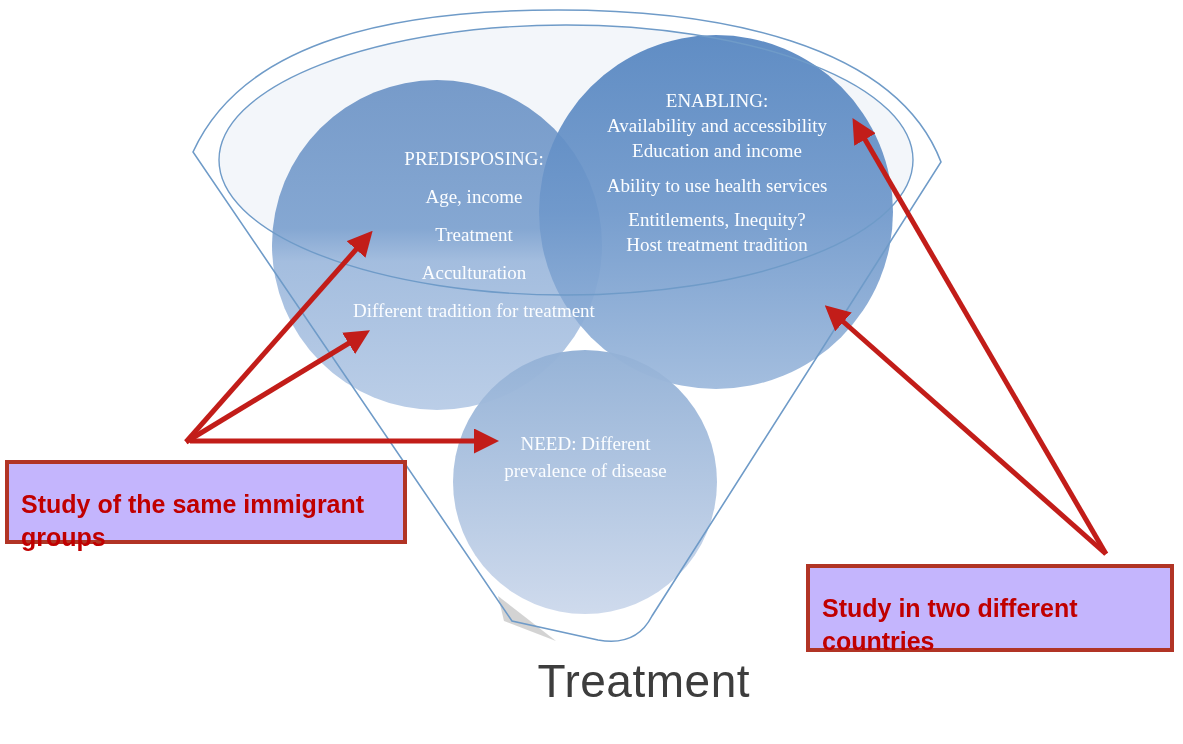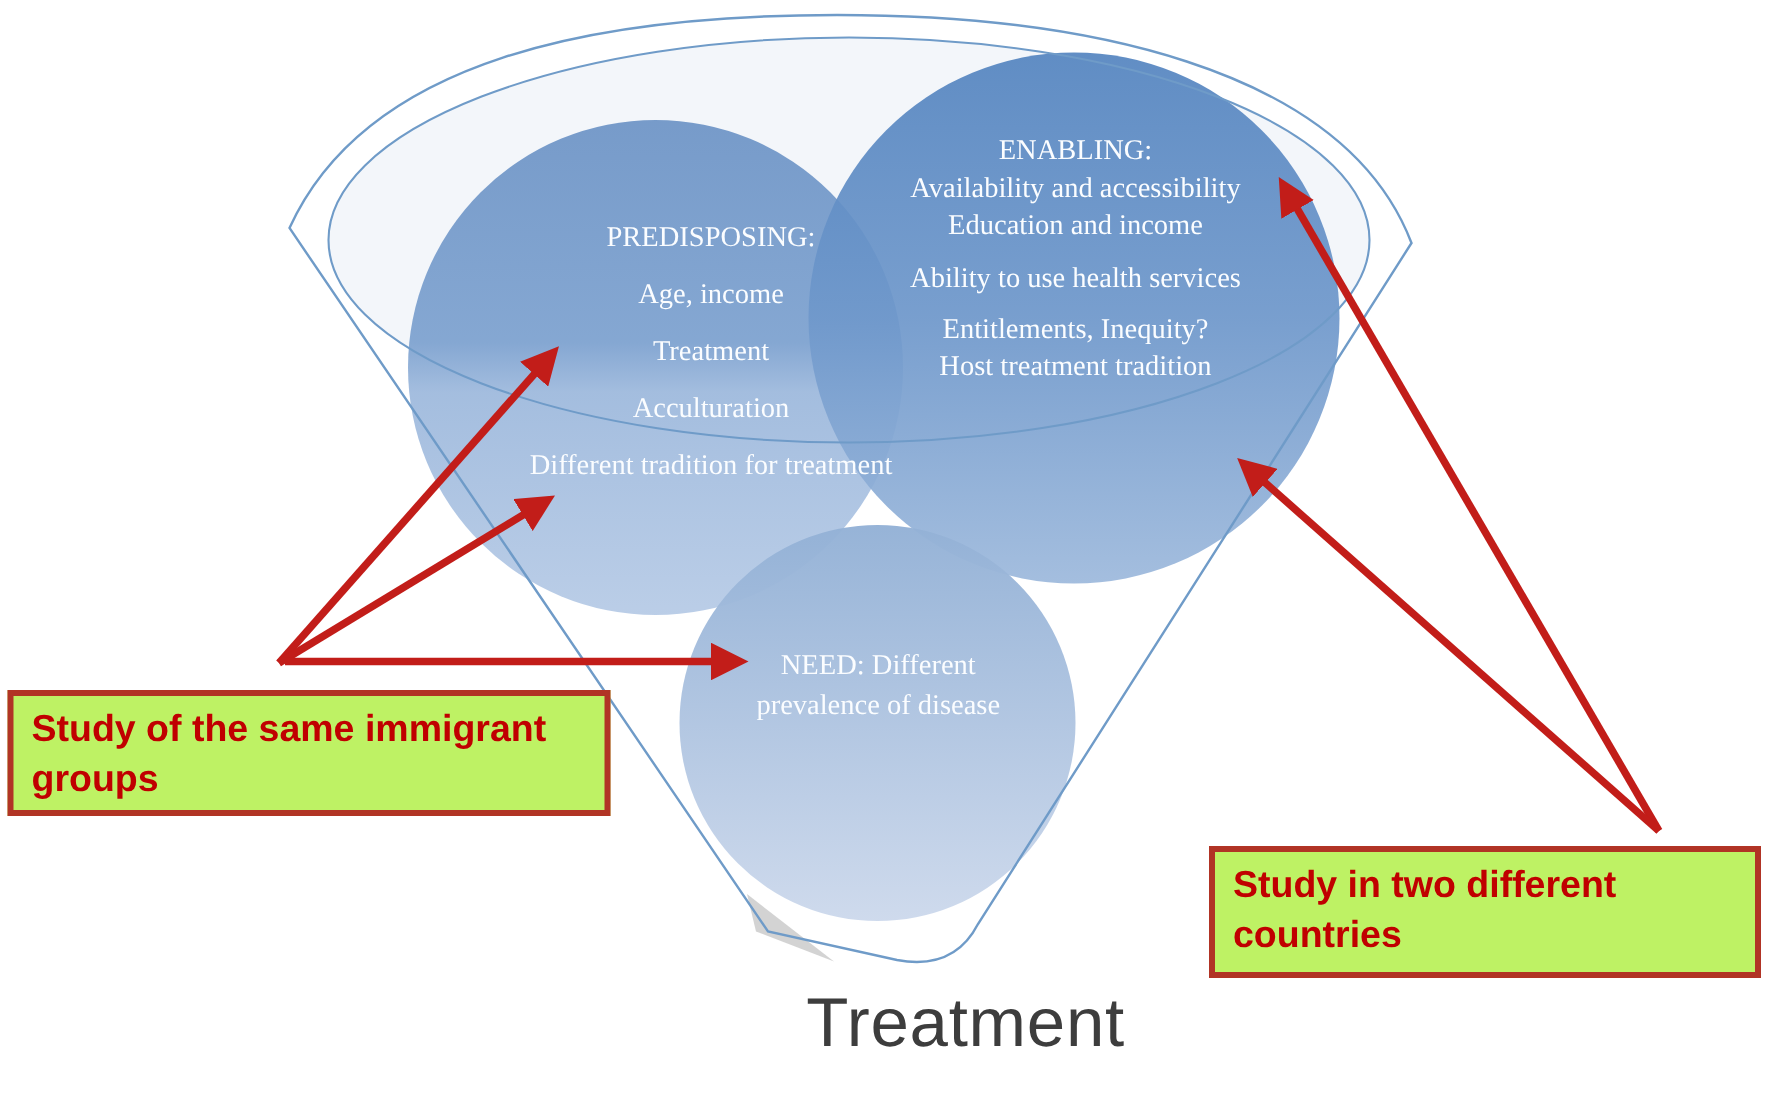--- a/index.html
+++ b/index.html
@@ -27,26 +27,26 @@
   .block-enabling { left: 592px; top: 88px; width: 250px; }
   .block-enabling .line { margin-bottom: 0; }
   .block-enabling .gap-sm { margin-top: 10px; }
   .block-enabling .gap-md { margin-top: 9px; }
   .block-need { left: 488px; top: 430px; width: 195px; line-height: 27px; }
 
   
   .callout {
     position: absolute;
     border: 4px solid #b13425;
-    background: #bef264;
+    background: #c4b5fd;
     color: #c00000;
     font-weight: bold;
     font-size: 25px;
     line-height: 33px;
-    padding: 6px 12px;
+    padding: 24px 12px;
     box-sizing: border-box;
   }
   .callout-left  { left: 5px;  top: 460px; width: 402px; height: 84px; }
   .callout-right { left: 806px; top: 564px; width: 368px; height: 88px; }
 
   .bottom-title {
     position: absolute;
     left: 370px; top: 654px; width: 380px;
     text-align: right;
     font-size: 46px;

